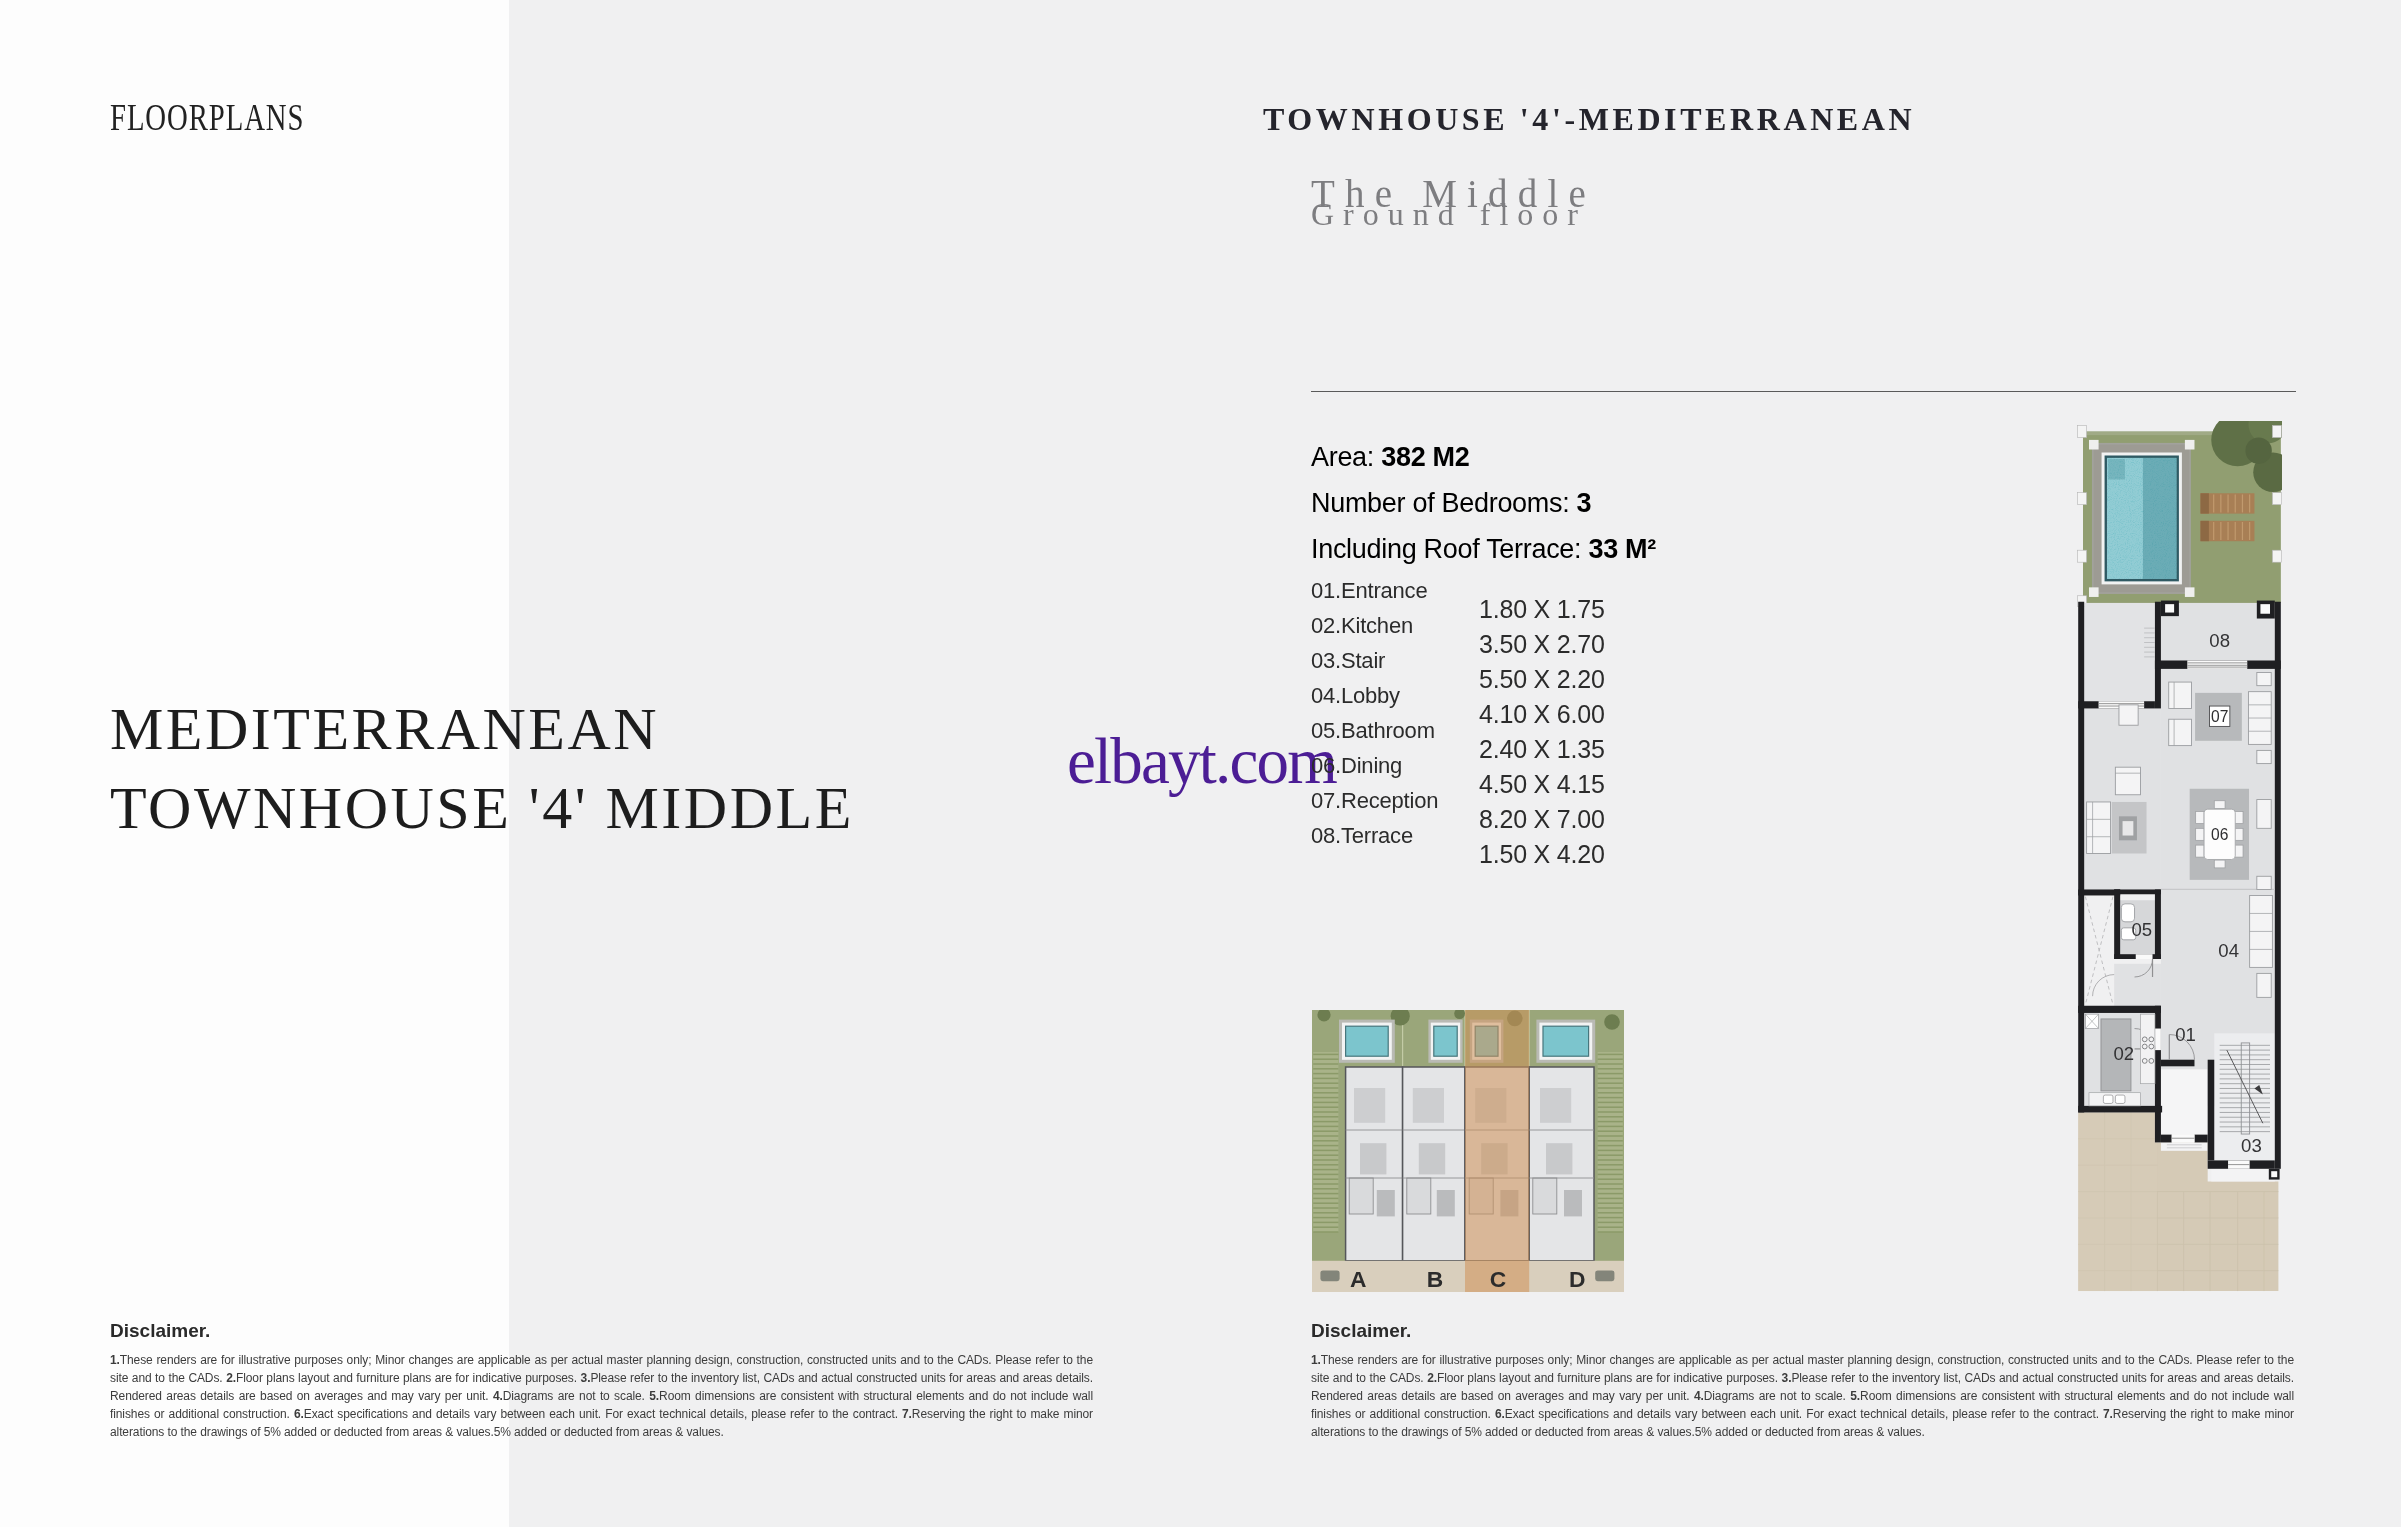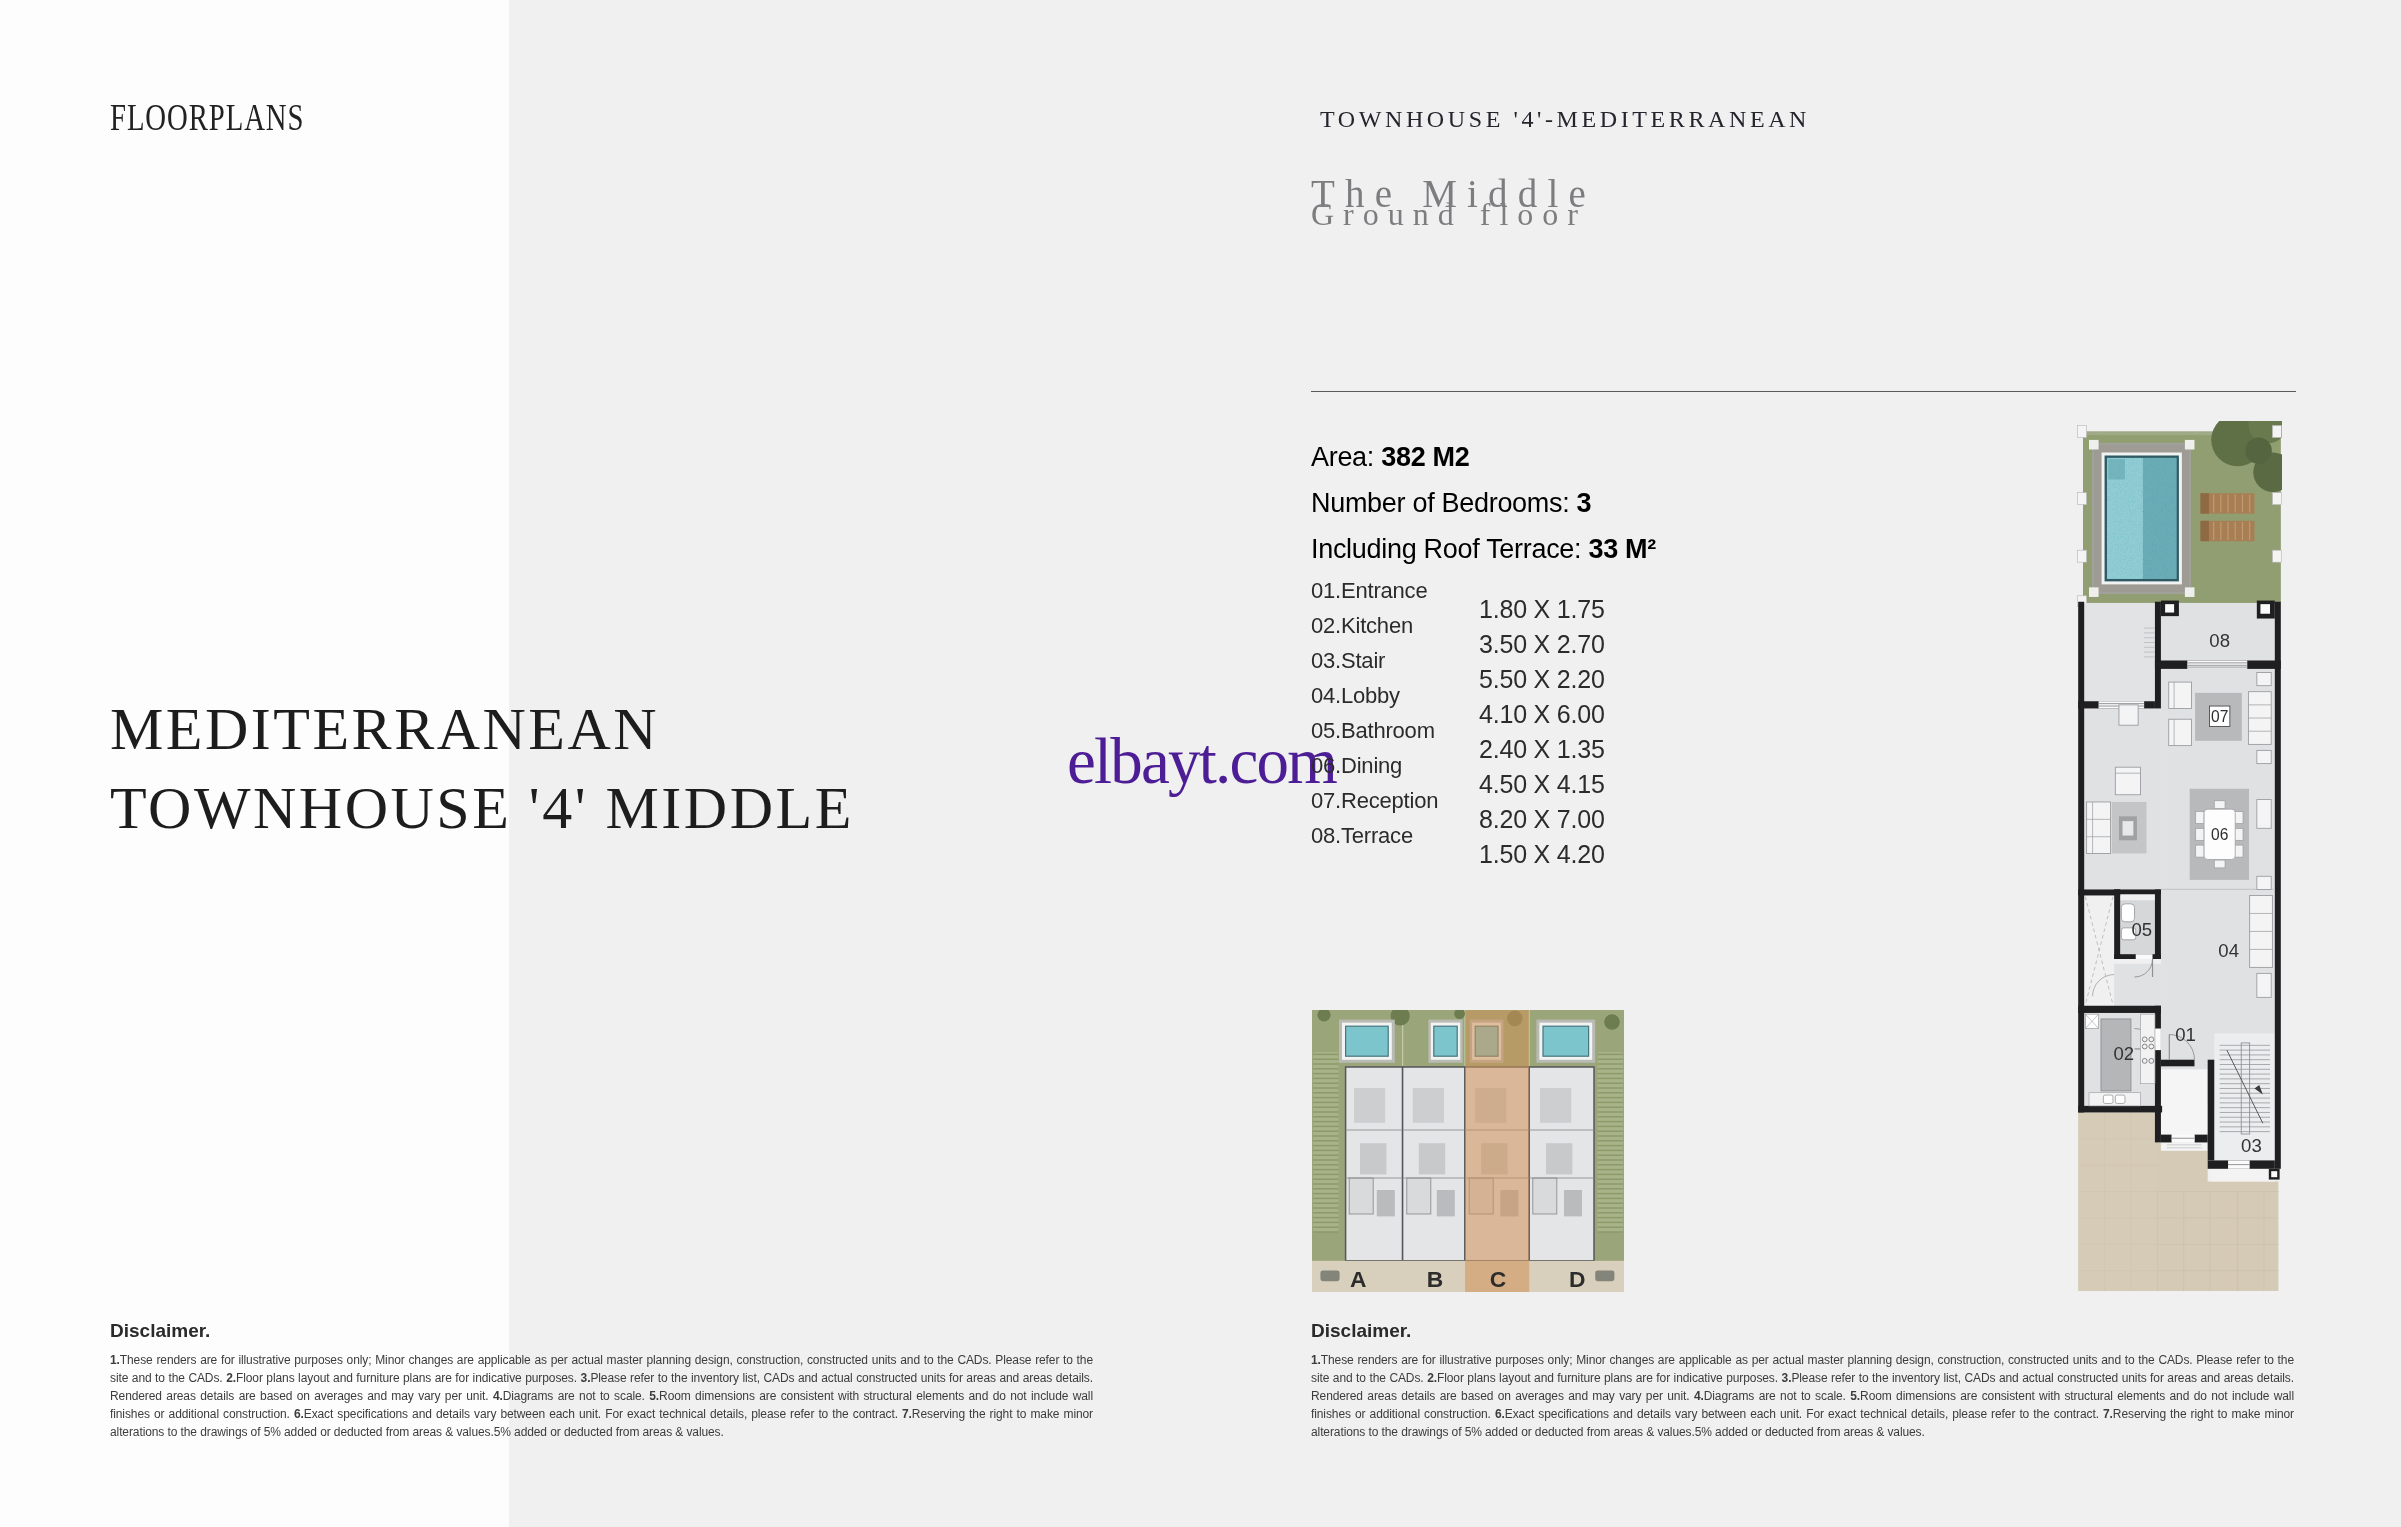--- a/index.html
+++ b/index.html
@@ -11,21 +11,21 @@
 <body>
 
 <div class="abs" style="left:0;top:0;width:509px;height:1528px;background:#fdfdfd;"></div>
 
 <div class="abs serif" style="left:1067px;top:724px;font-size:65px;color:#4c1d95;letter-spacing:-1.8px;">elbayt.com</div>
 
 <div class="abs serif" style="left:110px;top:99px;font-size:37px;line-height:37px;letter-spacing:1.2px;color:#222;transform:scaleX(0.776);transform-origin:0 0;">FLOORPLANS</div>
 
 <div class="abs serif" style="left:110px;top:690px;font-size:60px;line-height:79px;letter-spacing:2.5px;color:#1d1d1d;white-space:nowrap;">MEDITERRANEAN<br>TOWNHOUSE '4' MIDDLE</div>
 
-<div class="abs serif" style="left:1320px;top:101px;font-size:24px;line-height:36px;letter-spacing:3.6px;color:#24242c;white-space:nowrap;">TOWNHOUSE '4'-MEDITERRANEAN</div>
+<div class="abs serif" style="left:1263px;top:101px;font-size:32px;line-height:36px;letter-spacing:3.6px;color:#24242c;white-space:nowrap;font-weight:bold;">TOWNHOUSE '4'-MEDITERRANEAN</div>
 
 <div class="abs serif" style="left:1311px;top:142px;font-size:39px;line-height:39px;letter-spacing:10.2px;color:#7d7d80;white-space:nowrap;margin-top:32px;">The Middle</div>
 
 <div class="abs serif" style="left:1311px;top:195px;font-size:32px;line-height:39px;letter-spacing:9px;color:#7d7d80;white-space:nowrap;">Ground floor</div>
 
 <div class="abs" style="left:1311px;top:391px;width:985px;height:1.2px;background:#5a5a5a;"></div>
 
 <div class="abs" style="left:1311px;top:403px;font-size:27px;letter-spacing:-0.3px;line-height:46px;color:#000000;margin-top:31px;">Area: <b>382 M2</b><br>Number of Bedrooms: <b>3</b><br>Including Roof Terrace: <b>33 M²</b></div>
 
 <div class="abs" style="left:1311px;top:573px;font-size:22px;letter-spacing:-0.2px;line-height:35px;color:#2b2b2b;">01.Entrance<br>02.Kitchen<br>03.Stair<br>04.Lobby<br>05.Bathroom<br>06.Dining<br>07.Reception<br>08.Terrace</div>

